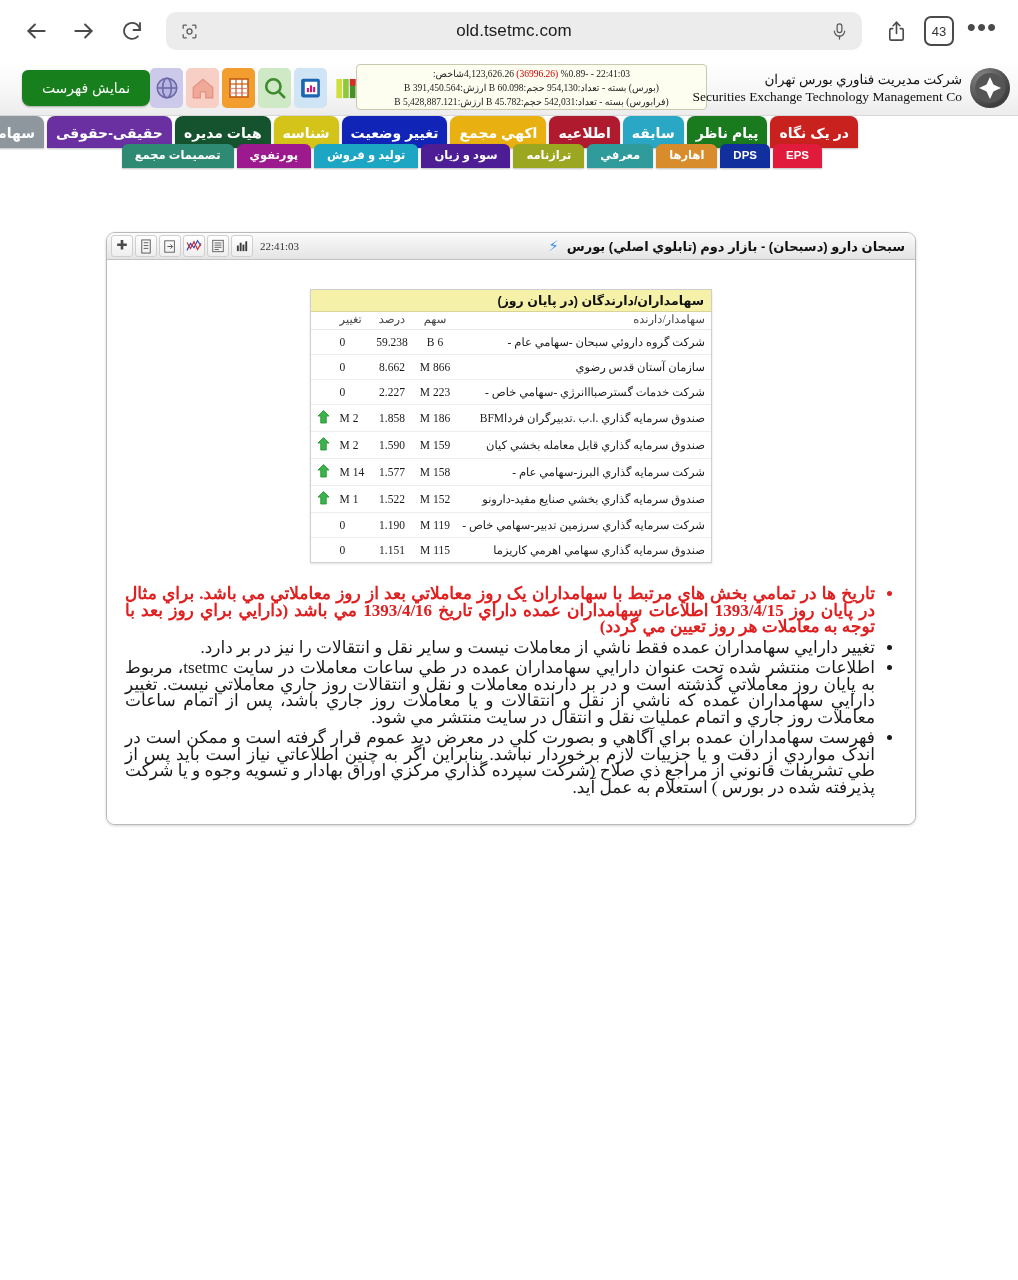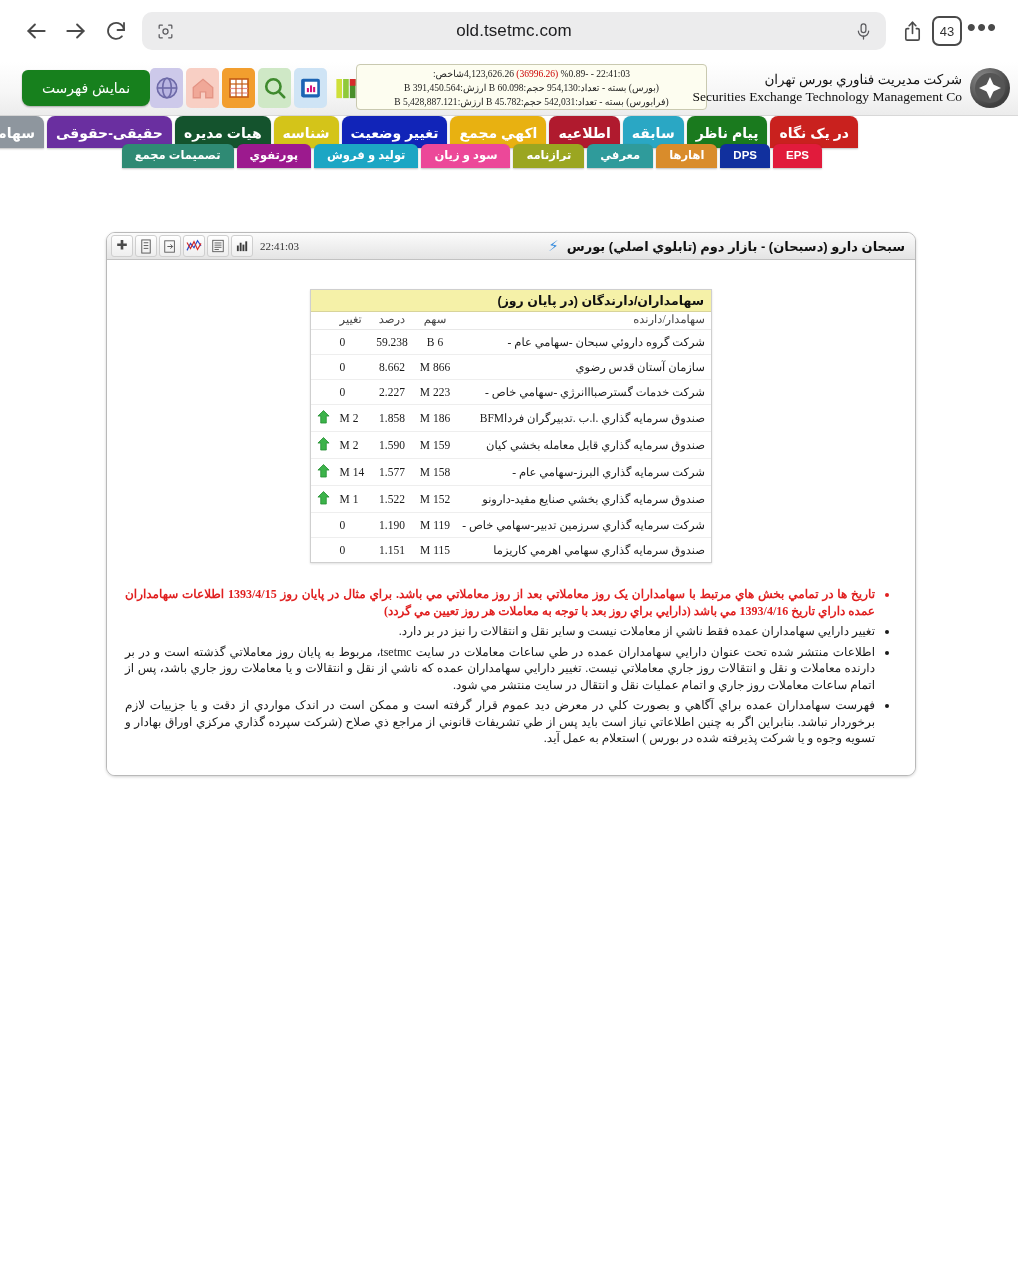--- a/index.html
+++ b/index.html
@@ -12,20 +12,21 @@
   }
 
   
   .browser-bar {
     height: 62px;
     background: #ffffff;
     display: flex;
     align-items: center;
     direction: ltr;
     padding: 0 16px;
+    gap: 8px;
   }
   .nav-btn {
     width: 40px; height: 40px;
     display: flex; align-items: center; justify-content: center;
     color: #4a4a4a;
     flex: 0 0 auto;
   }
   .nav-btn svg { display:block; }
   .urlbar {
     flex: 1 1 auto;
@@ -252,21 +253,21 @@
   .c-arr   { text-align: center; width: 24px; }
   .arrow-up {
     display: inline-block; width: 13px; height: 14px;
     line-height: 0;
   }
 
   
   .notes {
     direction: rtl;
     padding: 16px 24px 10px 18px;
-    font-size: 12px;
+    font-size: 17px;
     line-height: 16.5px;
     color: #1a1a1a;
     font-family: "Liberation Serif", serif;
   }
   .notes ul { margin: 0; padding-right: 16px; }
   .notes li { margin-bottom: 4px; text-align: justify; }
   .notes li.alert { color: #e02020; font-weight: bold; }
   .notes li.alert::marker { color: #e02020; }
 </style>
 </head>
@@ -416,21 +417,21 @@
       <div class="tab" style="background:#14532d">هیات مدیره</div>
       <div class="tab" style="background:#6a2fa0">حقیقی-حقوقی</div>
       <div class="tab" style="background:#8e969e">سهامداران</div>
     </div>
     <div class="tabrow-b">
       <div class="tab small" style="background:#e11b3c">EPS</div>
       <div class="tab small" style="background:#11309e">DPS</div>
       <div class="tab small" style="background:#d98c2b">اهارها</div>
       <div class="tab small" style="background:#2f9b9b">معرفي</div>
       <div class="tab small" style="background:#9ba621">ترازنامه</div>
-      <div class="tab small" style="background:#ec4899">سود و زيان</div>
+      <div class="tab small" style="background:#4c1d95">سود و زيان</div>
       <div class="tab small" style="background:#1ca6c4">تولید و فروش</div>
       <div class="tab small" style="background:#9c1a8e">پورتفوي</div>
       <div class="tab small" style="background:#2f8a74">تصميمات مجمع</div>
     </div>
   </div>
 
   <div class="panel">
     <div class="panel-title">
       <span class="ttl">سبحان دارو (دسبحان) - بازار دوم (تابلوي اصلي) بورس</span>
       <span class="bolt">⚡</span>

